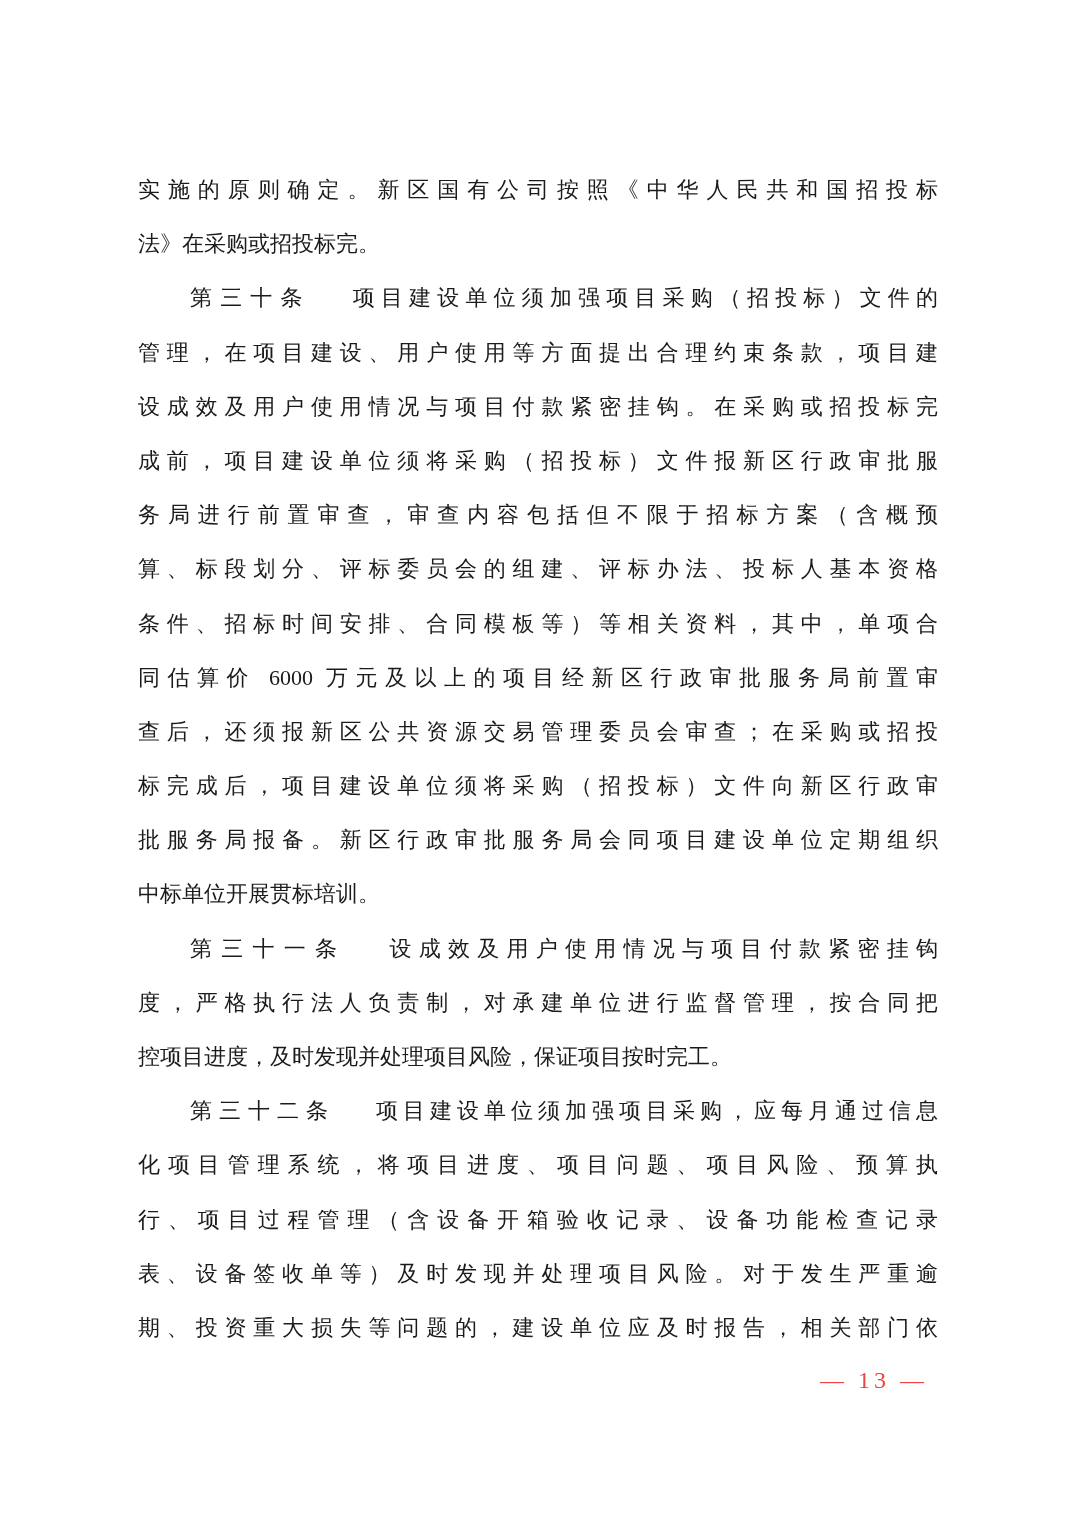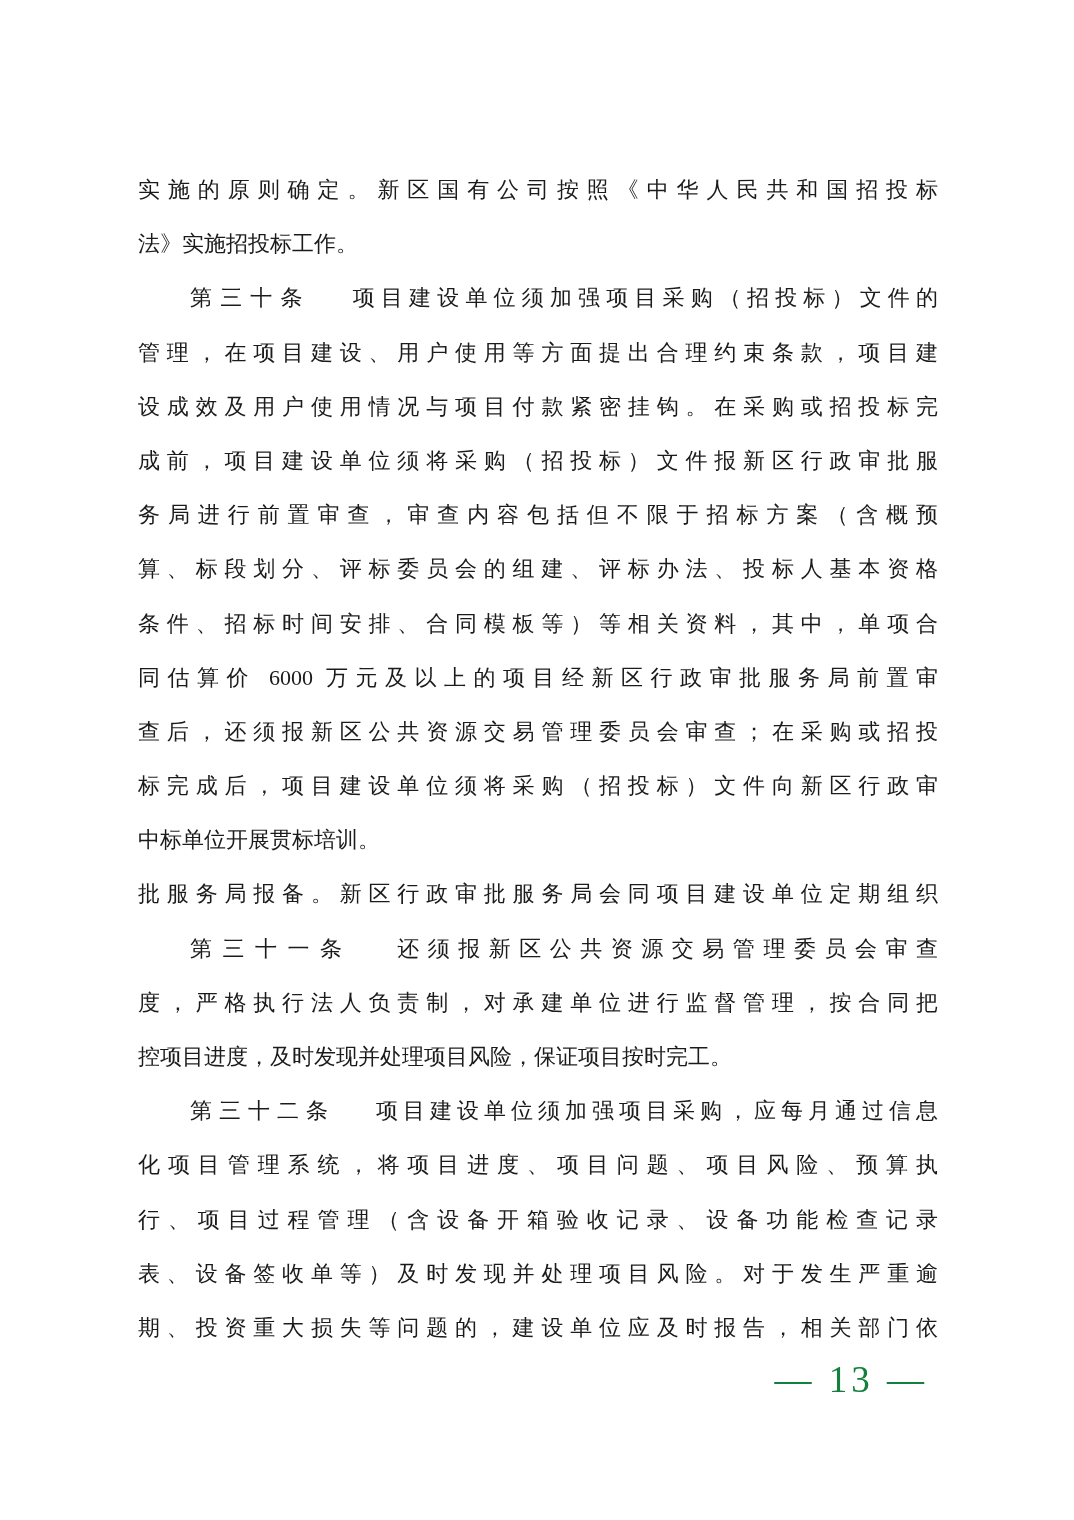--- a/index.html
+++ b/index.html
@@ -44,45 +44,45 @@
   }
   .gap {
     display: inline-block;
     width: 36px;
     height: 1px;
   }
   .footer {
     position: absolute;
     top: 1358px;
     right: 146px;
-    font-size: 37px;
+    font-size: 24px;
     line-height: 44px;
     letter-spacing: 4px;
-    color: #15803d;
+    color: #ef4444;
   }
 </style>
 </head>
 <body>
 
 <div class="text-block">
   <div class="line"><span>实施的原则确定。新区国有公司按照《中华人民共和国招投标</span></div>
-  <div class="line end"><span>法》实施招投标工作。</span></div>
+  <div class="line end"><span>法》在采购或招投标完。</span></div>
   <div class="line para"><span class="art">第三十条</span><span class="gap"></span><span>项目建设单位须加强项目采购（招投标）文件的</span></div>
   <div class="line"><span>管理，在项目建设、用户使用等方面提出合理约束条款，项目建</span></div>
   <div class="line"><span>设成效及用户使用情况与项目付款紧密挂钩。在采购或招投标完</span></div>
   <div class="line"><span>成前，项目建设单位须将采购（招投标）文件报新区行政审批服</span></div>
   <div class="line"><span>务局进行前置审查，审查内容包括但不限于招标方案（含概预</span></div>
   <div class="line"><span>算、标段划分、评标委员会的组建、评标办法、投标人基本资格</span></div>
   <div class="line"><span>条件、招标时间安排、合同模板等）等相关资料，其中，单项合</span></div>
   <div class="line"><span>同估算价 6000 万元及以上的项目经新区行政审批服务局前置审</span></div>
   <div class="line"><span>查后，还须报新区公共资源交易管理委员会审查；在采购或招投</span></div>
   <div class="line"><span>标完成后，项目建设单位须将采购（招投标）文件向新区行政审</span></div>
+  <div class="line"><span>批服务局报备。新区行政审批服务局会同项目建设单位定期组织</span></div>
   <div class="line end"><span>中标单位开展贯标培训。</span></div>
-  <div class="line"><span>批服务局报备。新区行政审批服务局会同项目建设单位定期组织</span></div>
-  <div class="line para"><span class="art">第三十一条</span><span class="gap"></span><span>还须报新区公共资源交易管理委员会审查</span></div>
+  <div class="line para"><span class="art">第三十一条</span><span class="gap"></span><span>设成效及用户使用情况与项目付款紧密挂钩</span></div>
   <div class="line"><span>度，严格执行法人负责制，对承建单位进行监督管理，按合同把</span></div>
   <div class="line end"><span>控项目进度，及时发现并处理项目风险，保证项目按时完工。</span></div>
   <div class="line para"><span class="art">第三十二条</span><span class="gap"></span><span>项目建设单位须加强项目采购，应每月通过信息</span></div>
   <div class="line"><span>化项目管理系统，将项目进度、项目问题、项目风险、预算执</span></div>
   <div class="line"><span>行、项目过程管理（含设备开箱验收记录、设备功能检查记录</span></div>
   <div class="line"><span>表、设备签收单等）及时发现并处理项目风险。对于发生严重逾</span></div>
   <div class="line"><span>期、投资重大损失等问题的，建设单位应及时报告，相关部门依</span></div>
 </div>
 
 <div class="footer"><span>— 13 —</span></div>

